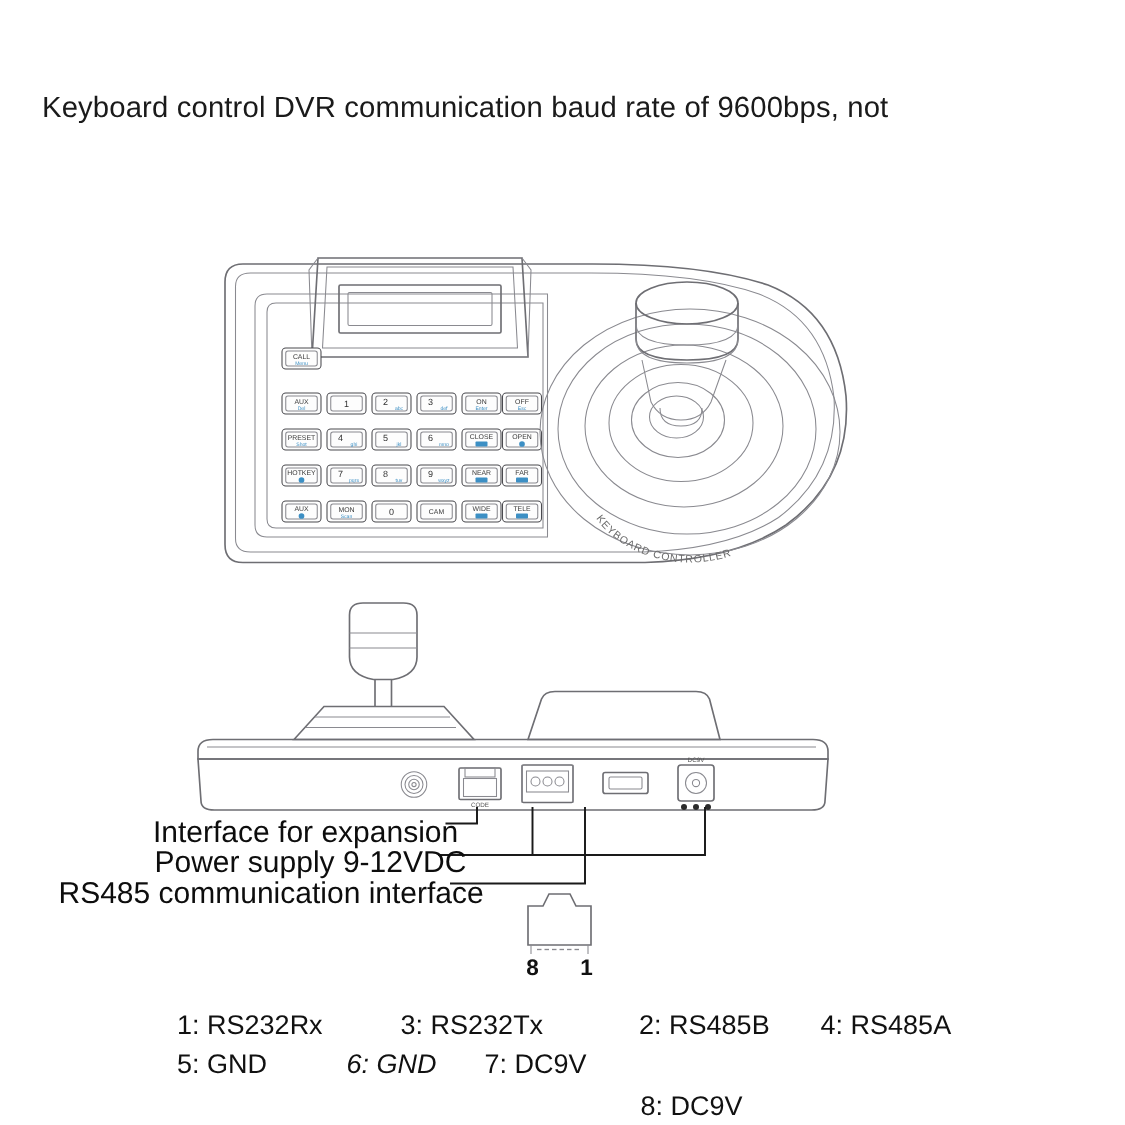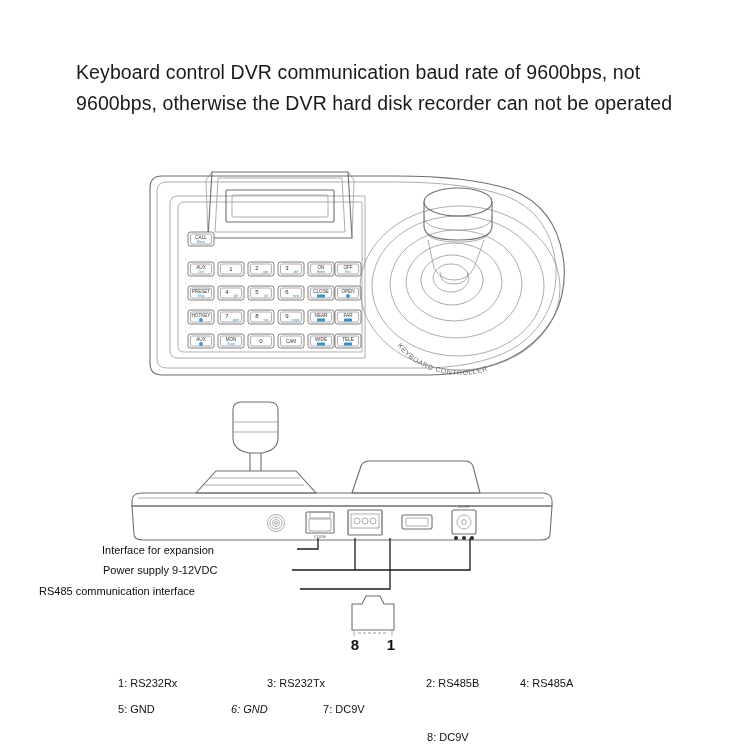--- a/index.html
+++ b/index.html
@@ -20,69 +20,69 @@
   #intro-text {
     position: absolute;
     left: 28px;
     top: 57px;
     width: 700px;
     font-size: 19.5px;
     line-height: 31px;
     color: #1a1a1a;
     letter-spacing: 0.1px;
   }
-  #intro-text .ln { display: block; white-space: nowrap; margin-left: 48px; }
+  #intro-text .ln { display: block; white-space: nowrap; }
 
   
   .figure {
     position: absolute;
   }
   #fig-top { left: 140px; top: 168px; width: 430px; height: 215px; }
   #fig-rear { left: 130px; top: 398px; width: 430px; height: 150px; }
   #fig-pinout { left: 330px; top: 592px; width: 90px; height: 62px; }
 
   svg { display: block; overflow: visible; }
 
   
   .callout {
     position: absolute;
-    font-size: 11px;
+    font-size: 20px;
     color: #0d0d0d;
     white-space: nowrap;
     line-height: 1;
     text-align: center;
   }
   #callout-expansion { left: 102px; top: 545px; }
   #callout-power     { left: 103px; top: 565px; }
   #callout-rs485     { left: 39px;  top: 586px; }
 
   
   #pin-legend {
     position: absolute;
     left: 118px;
     top: 670px;
     width: 520px;
-    font-size: 11px;
+    font-size: 18px;
     color: #111111;
     line-height: 26px;
   }
   #pin-legend .legend-row {
     position: relative;
     height: 26px;
   }
   #pin-legend .legend-cell {
     position: absolute;
     white-space: nowrap;
   }
 
   
   .r0c0 { left: 0px; }
   .r0c1 { left: 149px; }
   .r0c2 { left: 297px; margin-left: 11px; }
-  .r0c3 { left: 402px; }
+  .r0c3 { left: 429px; }
   .r1c0 { left: 0px; }
   .r1c1 { left: 113px; font-style: italic; }
   .r1c2 { left: 205px; }
   .r1c3 { left: 309px; margin-top: 28px; }
 
   
   .keycap-main {
     font-family: "Liberation Sans", sans-serif;
     font-size: 4.6px;
     fill: #3a3a3a;
@@ -122,21 +122,20 @@
   .ln-outline { fill: none; stroke: #6e6e73; stroke-width: 1.1; }
   .ln-outline-thin { fill: none; stroke: #8a8a90; stroke-width: 0.7; }
   .ln-key { fill: #fdfdfd; stroke: #4a4a4f; stroke-width: 0.7; }
   .lead { stroke: #1a1a1a; stroke-width: 1.3; fill: none; }
 </style>
 </head>
 <body>
 
 <div id="intro-text">
   <span class="ln">Keyboard control DVR communication baud rate of 9600bps, not</span>
-  <span class="ln">9600bps, otherwise the DVR hard disk recorder can not be operated</span>
 </div>
 
 <div class="figure" id="fig-top">
   <svg width="430" height="215" viewBox="0 0 430 215">
 
     <g>
       <path class="ln-outline" d="M22,8 L255,8 Q330,8 372,22 Q418,40 424,96 Q428,150 384,182 Q350,205 290,207 L22,207 Q10,207 10,195 L10,20 Q10,8 22,8 Z"></path>
       <path class="ln-outline-thin" d="M27,14 L254,14 Q326,14 366,28 Q410,45 416,97 Q419,147 379,177 Q347,198 289,200 L27,200 Q17,200 17,191 L17,23 Q17,14 27,14 Z"></path>
     </g>
 

